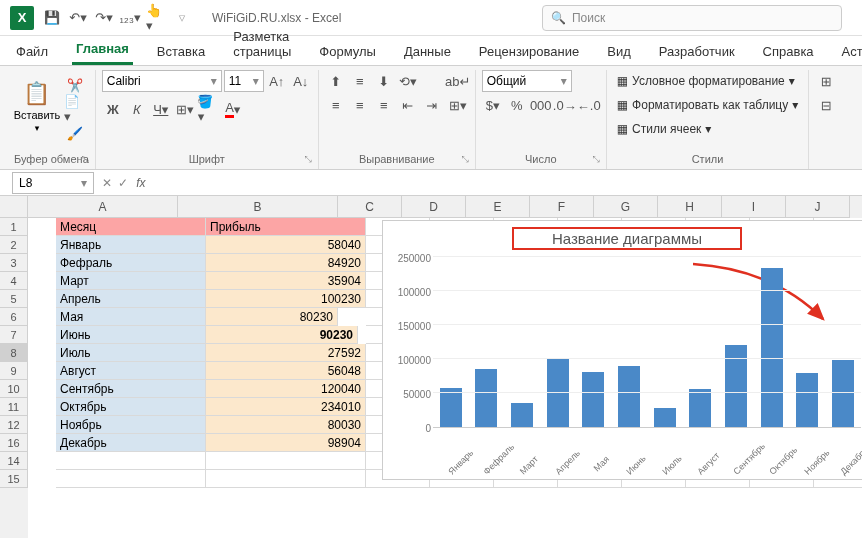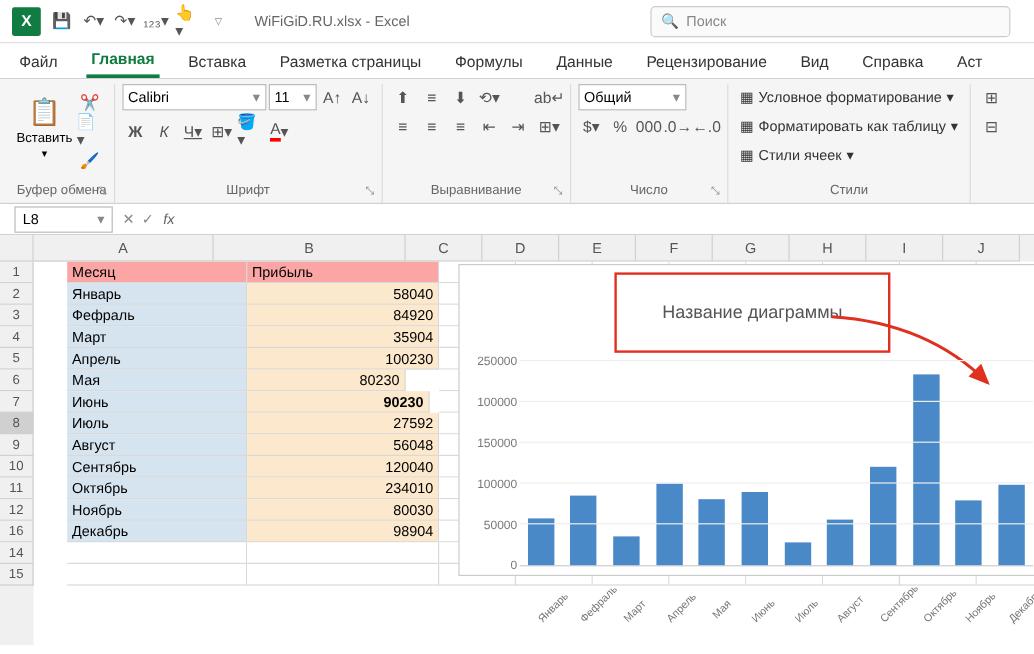--- a/index.html
+++ b/index.html
@@ -53,21 +53,21 @@
 .row-h.sel { background: #d0d0d0; }
 .cells { position: absolute; left: 28px; top: 0; }
 .cell { position: absolute; border-right: 1px solid #d9d9d9; border-bottom: 1px solid #d9d9d9; padding: 1px 4px; font-size: 12px; display: flex; align-items: center; height: 18px; overflow: hidden; white-space: nowrap; }
 .cell.header-yellow { background: #fca5a5; font-weight: 400; }
 .cell.col-a { background: #d6e4f0; }
 .cell.col-b { background: #fce8cc; justify-content: flex-end; }
 .cell.plain { background: #fff; }
 
 
 .chart-box { position: absolute; left: 354px; top: 2px; width: 490px; height: 260px; background: #fff; border: 1px solid #ccc; }
-.chart-title { text-align: center; padding: 23px 0; font-size: 15px; color: #555; border: 2px solid #e03020; width: 230px; margin: 6px auto 0; }
+.chart-title { text-align: center; padding: 1px 0; font-size: 15px; color: #555; border: 2px solid #e03020; width: 230px; margin: 6px auto 0; }
 .chart-arrow { position: absolute; }
 .chart-area { position: relative; height: 200px; margin: 8px 10px 0 50px; }
 .y-axis { position: absolute; left: -44px; top: 0; height: 170px; width: 44px; }
 .y-tick { position: absolute; right: 2px; font-size: 10px; color: #777; transform: translateY(-50%); }
 .bars { position: absolute; left: 0; bottom: 30px; right: 0; height: 170px; display: flex; align-items: flex-end; justify-content: space-around; border-bottom: 1px solid #ccc; }
 .grid-line { position: absolute; left: 0; right: 0; border-top: 1px solid #eee; }
 .bar { width: 22px; background: #4a89c8; }
 .x-labels { position: absolute; left: 0; right: 0; bottom: -6px; display: flex; justify-content: space-around; }
 .x-label { font-size: 9px; color: #777; transform: rotate(-45deg); transform-origin: top right; width: 22px; text-align: right; white-space: nowrap; }
 
@@ -96,20 +96,21 @@
 
 <div class="ribbon-tabs" id="ribbon-tabs">
     <div class="ribbon-tab">Файл</div>
     <div class="ribbon-tab active">Главная</div>
     <div class="ribbon-tab">Вставка</div>
     <div class="ribbon-tab">Разметка страницы</div>
     <div class="ribbon-tab">Формулы</div>
     <div class="ribbon-tab">Данные</div>
     <div class="ribbon-tab">Рецензирование</div>
     <div class="ribbon-tab">Вид</div>
+    <div class="ribbon-tab">Разработчик</div>
     <div class="ribbon-tab">Справка</div>
     <div class="ribbon-tab">Аст</div>
   </div>
 
 <div class="ribbon">
   <div class="group">
     <div class="group-body">
       <div class="big-btn">
         <span class="ico">📋</span>
         <span style="font-size:11px">Вставить</span>

